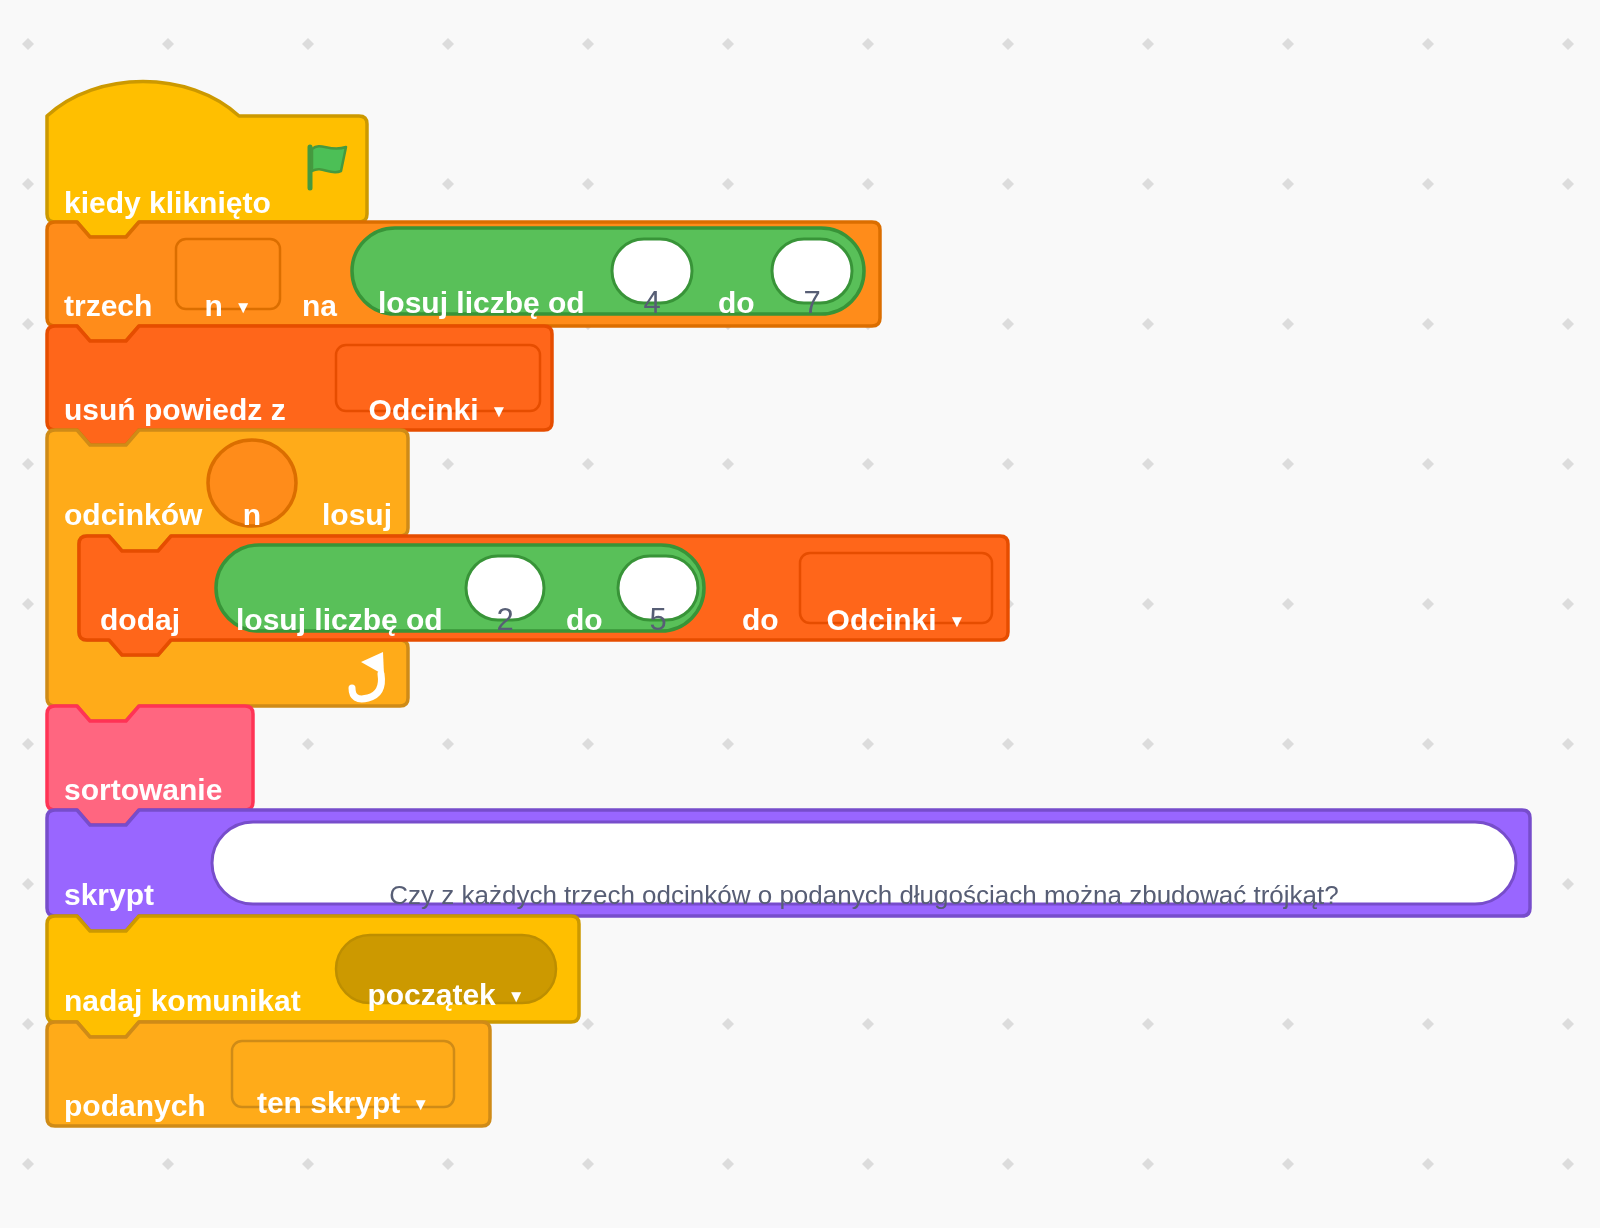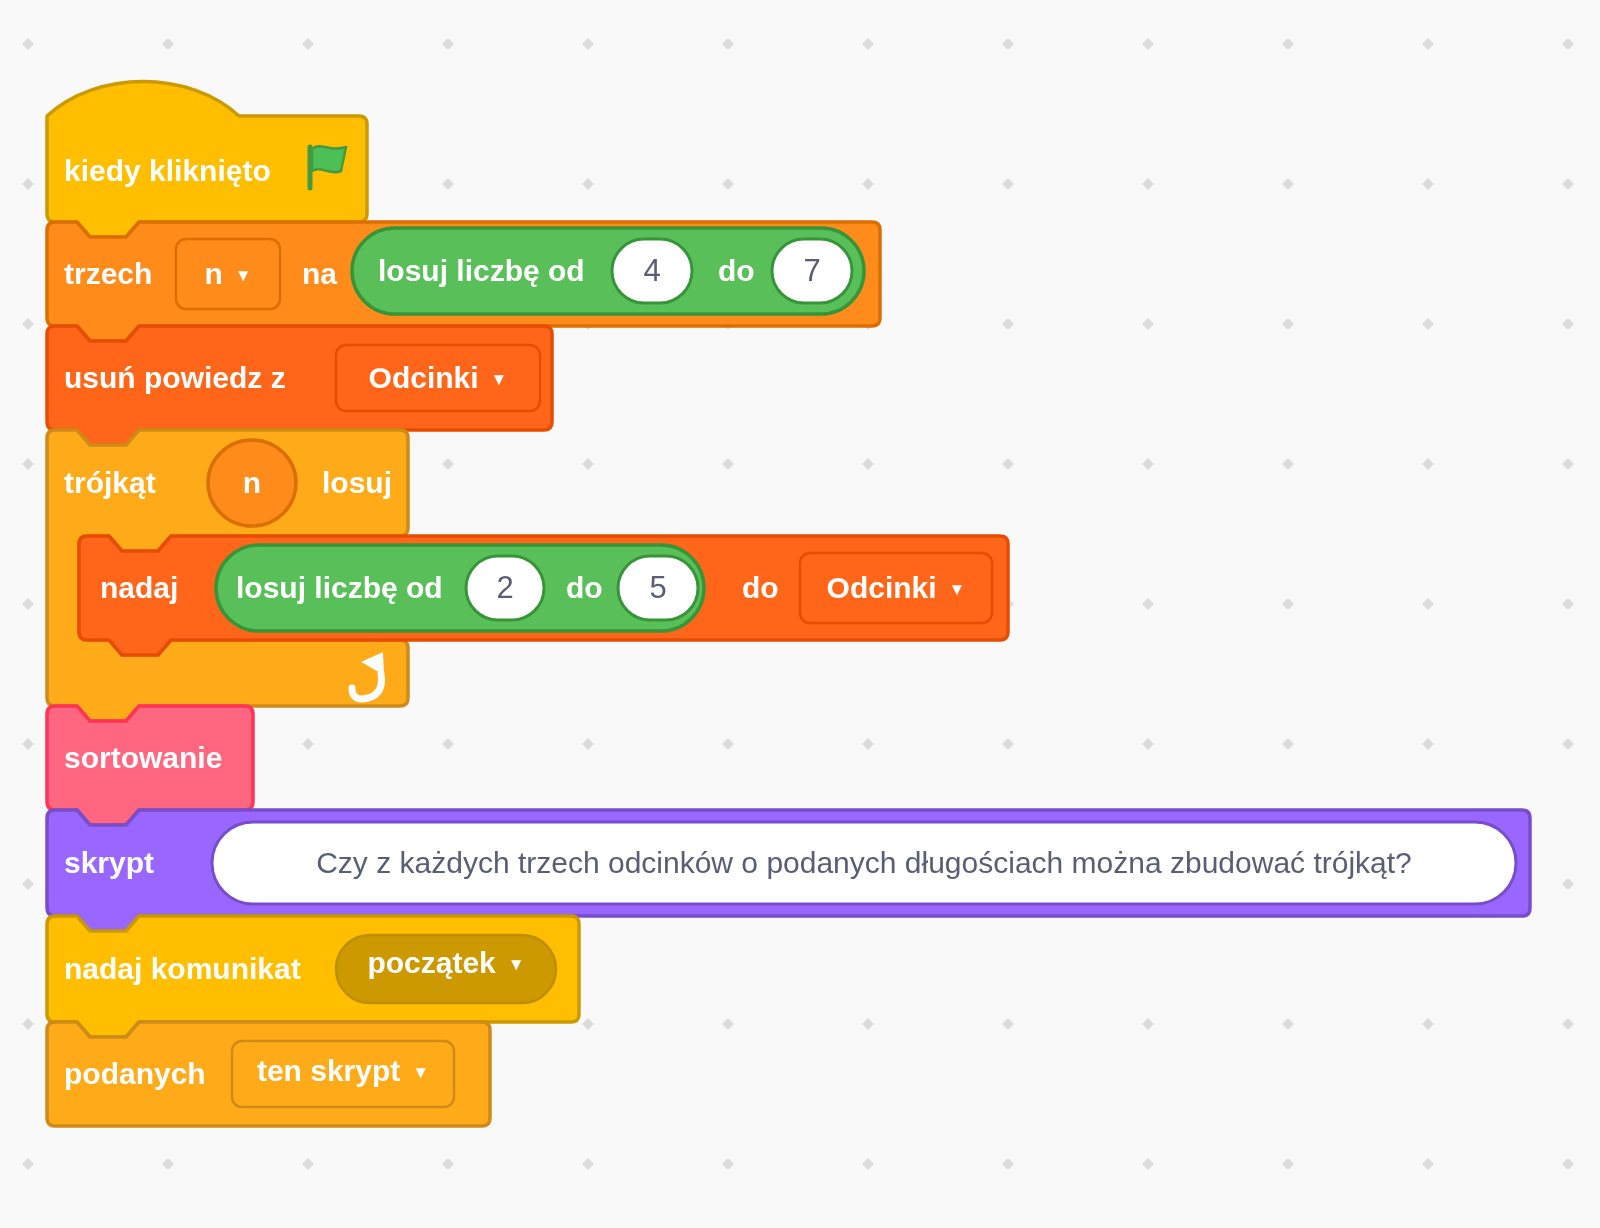--- a/index.html
+++ b/index.html
@@ -18,24 +18,24 @@
   .white-input{fill:#ffffff;stroke-width:3;}
   .on-op {stroke:var(--operators_border,#389438);}
   .on-looks{stroke:var(--looks_border,#774dcb);}
   .dd{fill:none;stroke-width:2.5;}
   .dd-var {stroke:var(--variables_border,#db6e00);}
   .dd-list{stroke:var(--lists_border,#e64d00);}
   .dd-ctl {stroke:var(--control_border,#cf8b17);}
   .shadow-oval{fill:var(--dropdown_shadow,#cc9900);stroke:#bd8e00;stroke-width:2.5;}
 
   .lbl{position:absolute;display:flex;align-items:center;color:#fff;
-       font-size:30px;font-weight:600;white-space:nowrap;pointer-events:none;}
+       font-size:30px;font-weight:600;white-space:nowrap;pointer-events:none;margin-top:32px;}
   .ctr{justify-content:center;text-align:center;}
   .val{color:var(--input_text,#575e75);font-weight:400;font-size:31px;}
-  .msg{color:var(--input_text,#575e75);font-weight:400;font-size:30px;}
+  .msg{color:var(--input_text,#575e75);font-weight:400;font-size:26px;}
   .arr{font-size:17px;margin-left:12px;transform:translateY(2px);}
 </style>
 </head>
 <body>
 
 <div id="stage">
 
   <svg id="blocks-svg" width="1600" height="1228" viewBox="0 0 1600 1228">
     <defs>
       <pattern id="dots" x="22" y="38" width="140" height="140" patternUnits="userSpaceOnUse">
@@ -111,25 +111,25 @@
   <div class="lbl ctr val" style="left:612px;top:239px;width:80px;height:64px">4</div>
   <div class="lbl" style="left:718px;top:249px;height:44px">do</div>
   <div class="lbl ctr val" style="left:772px;top:239px;width:80px;height:64px">7</div>
 
   <div class="lbl" style="left:64px;top:356px;height:44px">usuń powiedz z</div>
   <div class="lbl ctr" style="left:336px;top:345px;width:204px;height:66px">
     <span>Odcinki</span>
     <span class="arr">▼</span>
   </div>
 
-  <div class="lbl" style="left:64px;top:461px;height:44px">trójkąt</div>
+  <div class="lbl" style="left:64px;top:461px;height:44px">odcinków</div>
   <div class="lbl ctr" style="left:208px;top:440px;width:88px;height:86px">n</div>
   <div class="lbl" style="left:322px;top:461px;height:44px">losuj</div>
 
-  <div class="lbl" style="left:100px;top:566px;height:44px">nadaj</div>
+  <div class="lbl" style="left:100px;top:566px;height:44px">dodaj</div>
   <div class="lbl" style="left:236px;top:566px;height:44px">losuj liczbę od</div>
   <div class="lbl ctr val" style="left:466px;top:556px;width:78px;height:64px">2</div>
   <div class="lbl" style="left:566px;top:566px;height:44px">do</div>
   <div class="lbl ctr val" style="left:618px;top:556px;width:80px;height:64px">5</div>
   <div class="lbl" style="left:742px;top:566px;height:44px">do</div>
   <div class="lbl ctr" style="left:800px;top:553px;width:192px;height:70px">
     <span>Odcinki</span>
     <span class="arr">▼</span>
   </div>
 

